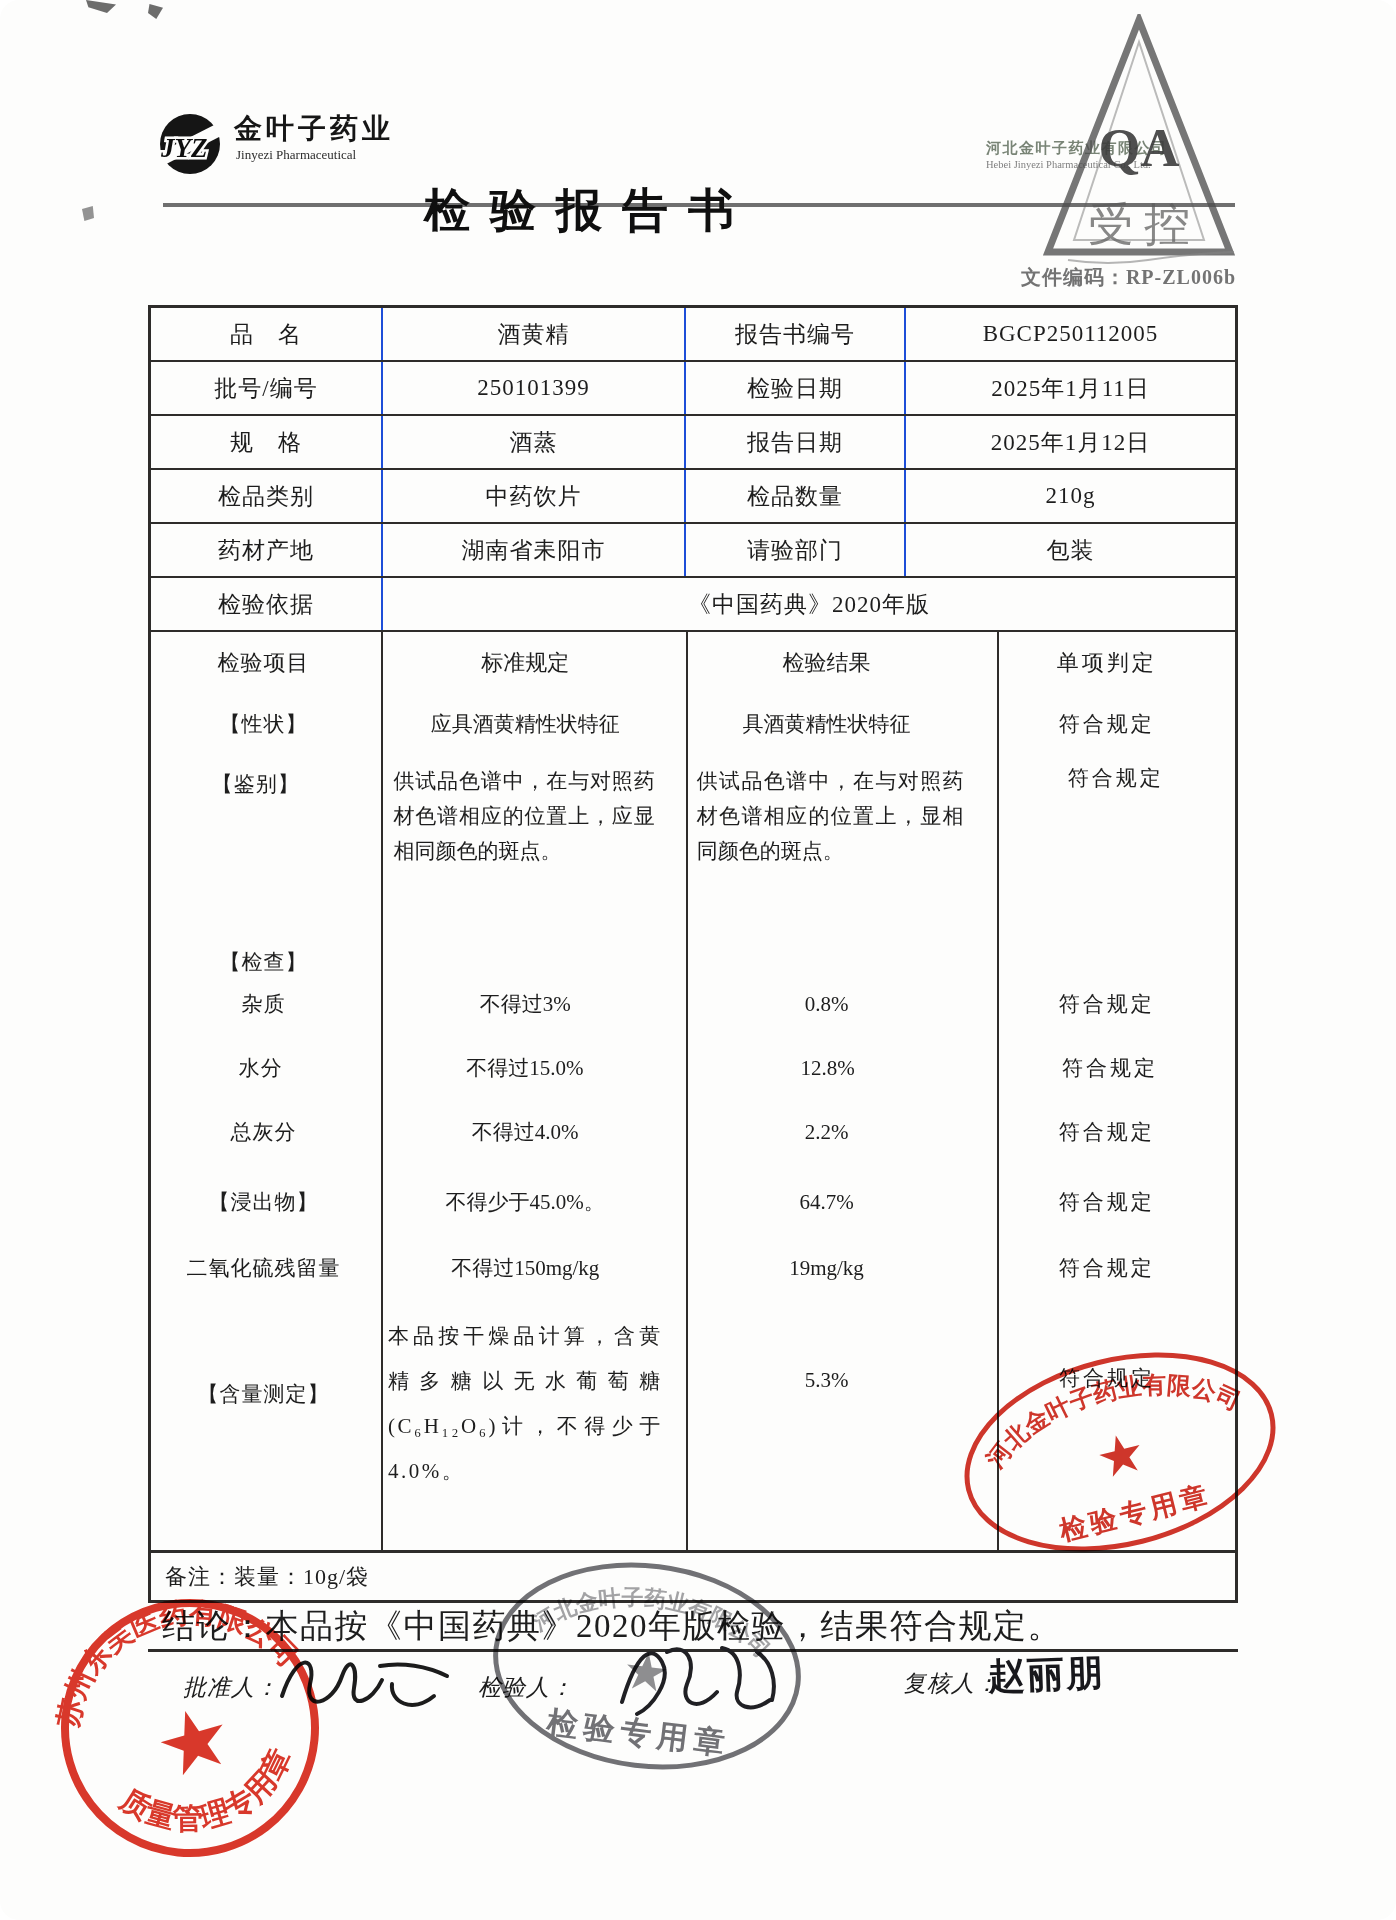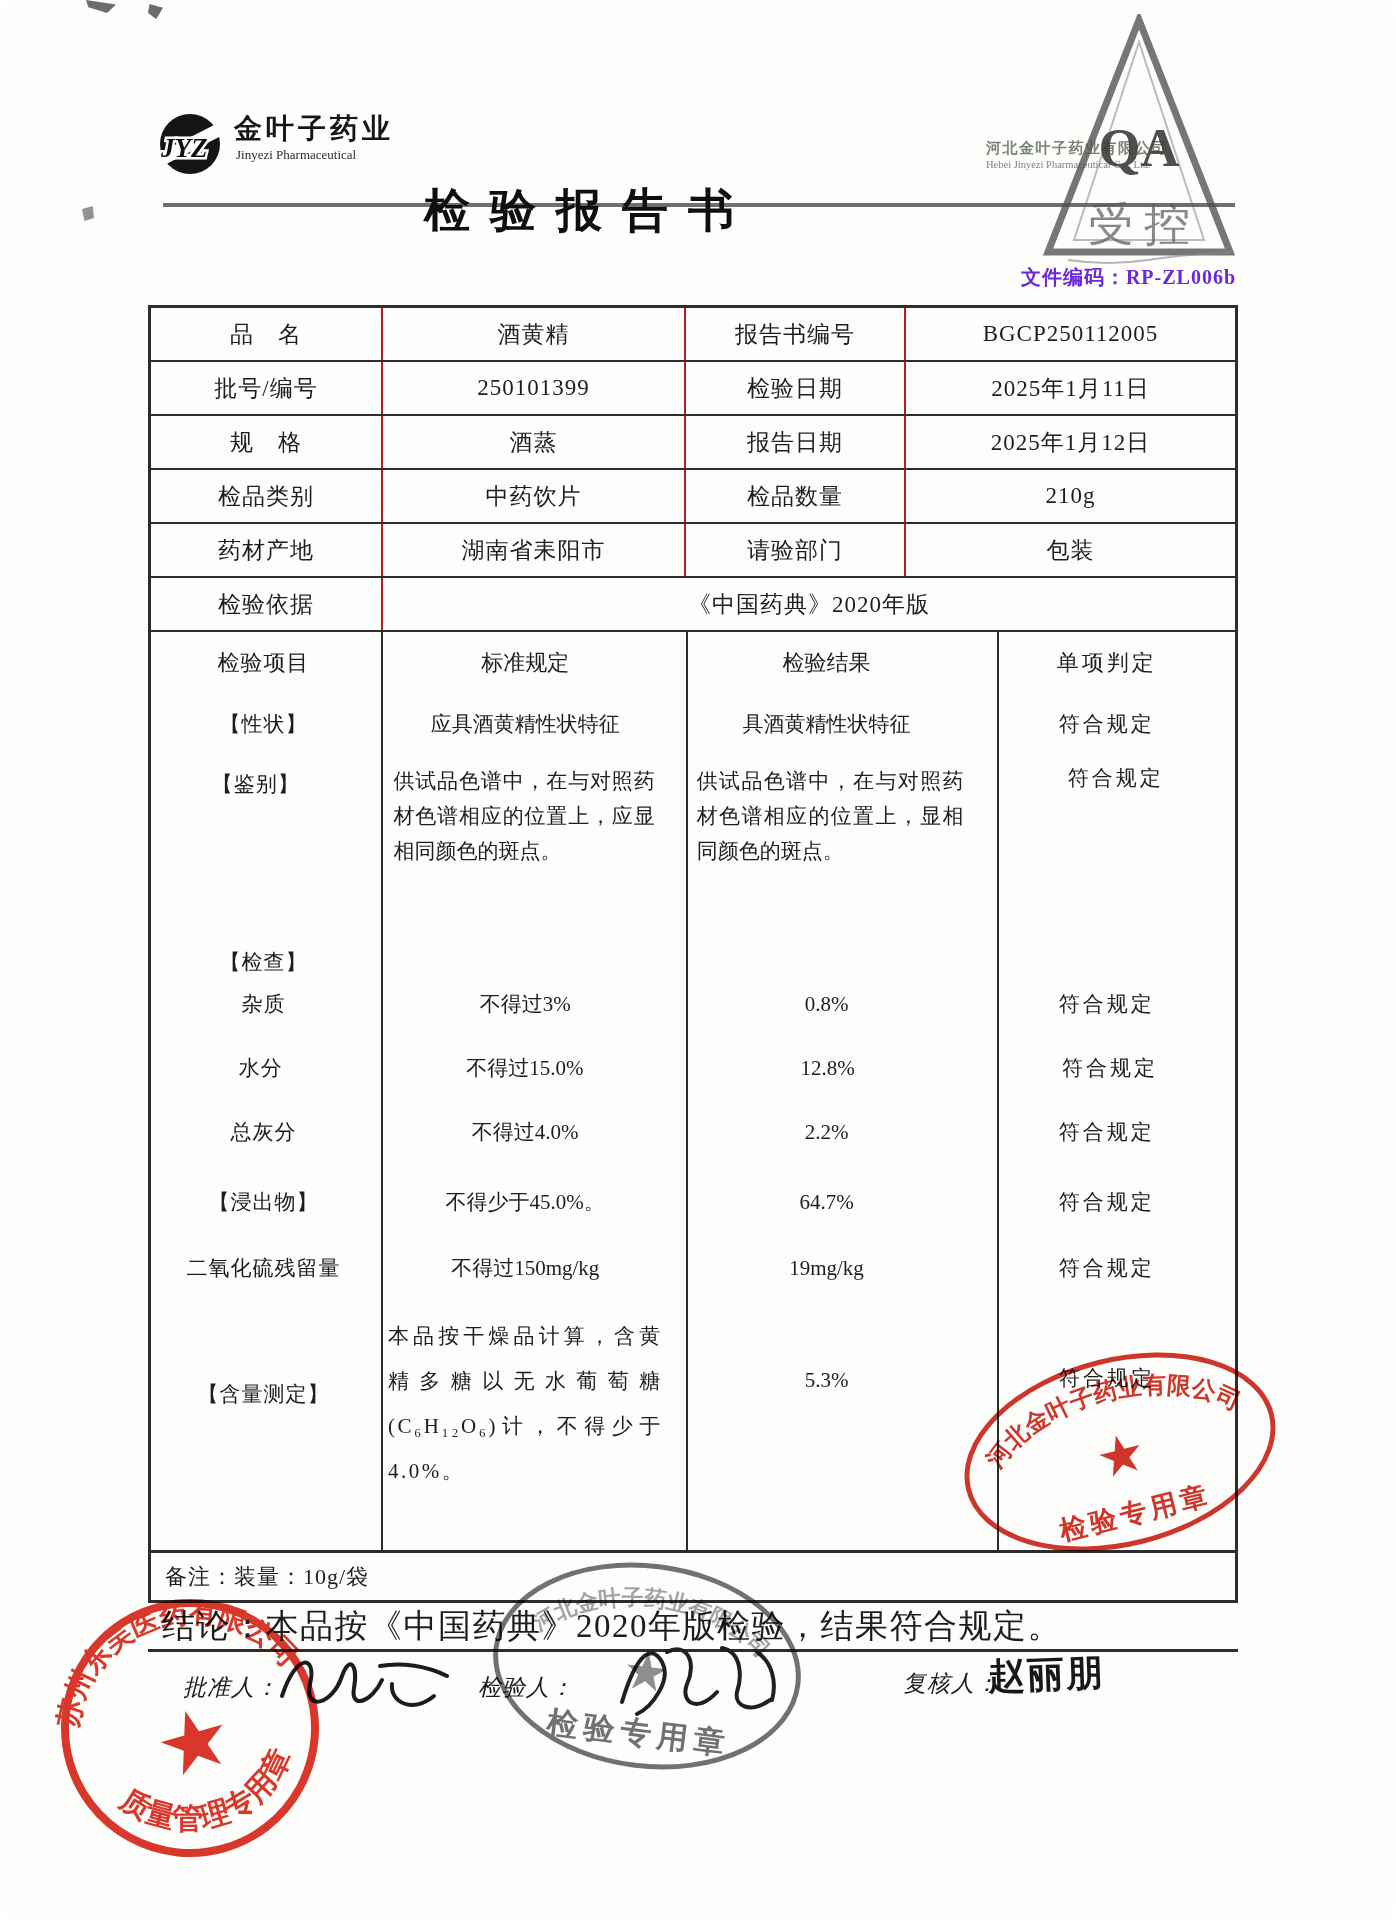--- a/index.html
+++ b/index.html
@@ -16,28 +16,28 @@
   
   .logo-svg{position:absolute;left:156px;top:108px;}
   .brand-cn{position:absolute;left:234px;top:110px;font-size:28px;font-weight:bold;letter-spacing:4px;color:#161616;}
   .brand-en{position:absolute;left:236px;top:147px;font-size:13px;color:#2d2d2d;}
   .header-rule{position:absolute;left:163px;top:203px;width:1072px;height:4px;background:#6f6f6f;}
   .doc-title{position:absolute;left:424px;top:148px;font-size:46px;font-weight:bold;letter-spacing:20px;color:#0f0f0f;margin-top:32px;}
   .qa-company{position:absolute;left:986px;top:138px;width:260px;z-index:1;line-height:1.35;}
   .qa-company-cn{font-size:15px;font-weight:bold;letter-spacing:1.5px;color:#62705f;opacity:.85;}
   .qa-company-en{font-size:10.5px;color:#7f7f7f;}
   .qa-tri{position:absolute;left:1038px;top:14px;z-index:2;opacity:.9;}
-  .doc-code{position:absolute;left:900px;top:264px;width:336px;text-align:right;font-size:20px;font-weight:bold;letter-spacing:1px;color:#6d28d9;}
+  .doc-code{position:absolute;left:900px;top:264px;width:336px;text-align:right;font-size:20px;font-weight:bold;letter-spacing:1px;color:#737373;}
 
   
   .tbl{position:absolute;left:148px;top:305px;width:1090px;border:3px solid #2e2c2a;background:transparent;}
   .irow{display:grid;grid-template-columns:230px 303px 220px 331px;height:54px;border-bottom:2px solid #2e2c2a;}
   .irow.basis{grid-template-columns:230px 854px;}
   .cell{display:flex;align-items:center;justify-content:center;font-size:23px;letter-spacing:1px;}
-  .bl{border-left:2px solid #b91c1c;}
+  .bl{border-left:2px solid #1d4ed8;}
 
   .results{position:relative;height:918px;}
   .vline{position:absolute;top:0;bottom:0;width:2px;background:#2e2c2a;}
   .vl1{left:230px;} .vl2{left:535px;} .vl3{left:846px;}
   .rrow{position:absolute;left:0;width:1084px;display:flex;align-items:center;font-size:21px;}
   .rrow .ci{width:230px;text-align:center;letter-spacing:1px;}
   .rrow .cs{width:305px;text-align:center;}
   .rrow .cr{width:311px;text-align:center;}
   .rrow .cj{width:262px;text-align:center;letter-spacing:3px;}
   .rr-h{top:16px;font-size:22px;}

